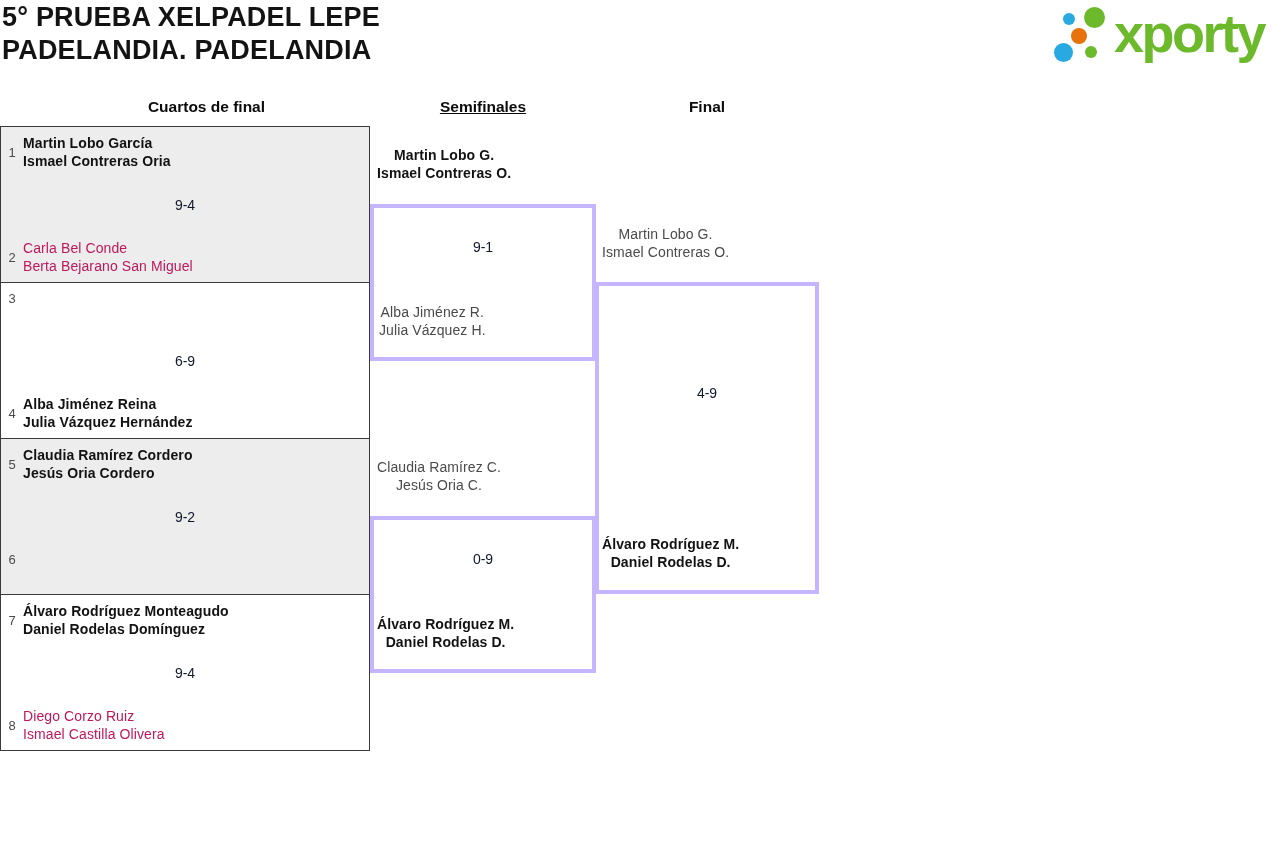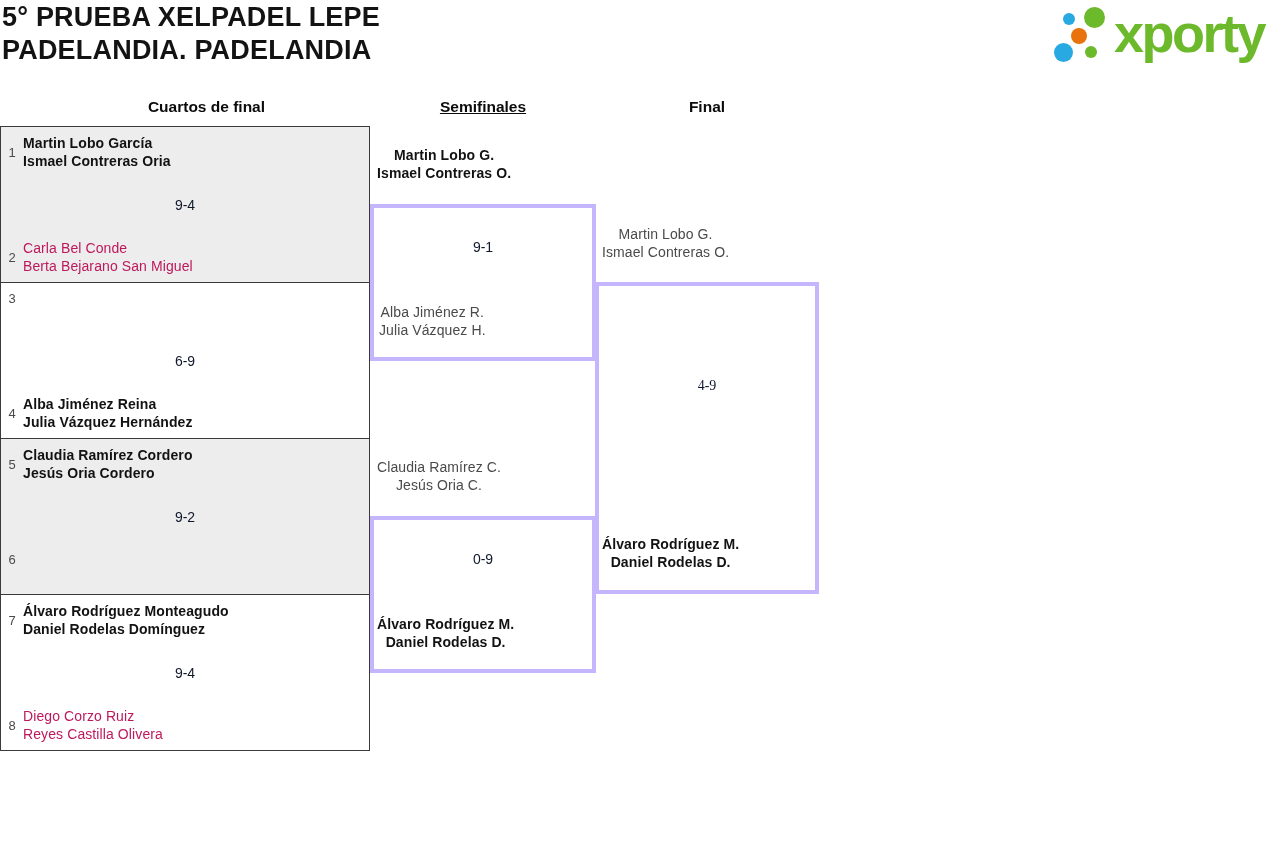--- a/index.html
+++ b/index.html
@@ -46,21 +46,21 @@
   .team-row.pos-bottom { top:113px; }
   .seed { width:22px; flex:0 0 22px; text-align:center; font-size:13px; color:#4a4a4a; }
   .names { font-size:14px; line-height:17.5px; color:#be185d; letter-spacing:0.1px; }
   .names span { display:block; }
   .winner .names, .team-label.winner { color:#121212; font-weight:700; }
 
   .match-score { position:absolute; left:0; width:100%; text-align:center;
                  font-size:14px; color:#0f172a; }
   .qf-box .match-score { top:70px; }
   .sf-1 .match-score, .sf-2 .match-score { top:31px; }
-  .final-box .match-score { top:92px;font-family:Liberation Serif, serif; }
+  .final-box .match-score { top:99px; }
 
   .team-label { position:absolute; font-size:14px; line-height:18px; color:#4a4a4a;
                 letter-spacing:0.1px; }
   .team-label span { display:block;text-align:center; }
   .tl-sf1-top { left:377px; top:146px; }
   .tl-sf1-bot { left:379px; top:303px; }
   .tl-sf2-top { left:377px; top:458px; }
   .tl-sf2-bot { left:377px; top:615px; }
   .tl-fin-top { left:602px; top:225px; }
   .tl-fin-bot { left:602px; top:535px; }
@@ -144,21 +144,21 @@
         <div class="names">
           <span>Álvaro Rodríguez Monteagudo</span>
           <span>Daniel Rodelas Domínguez</span>
         </div>
       </div>
       <div class="match-score">9-4</div>
       <div class="team-row pos-bottom">
         <div class="seed">8</div>
         <div class="names">
           <span>Diego Corzo Ruiz</span>
-          <span>Reyes Castilla Olivera</span>
+          <span>Ismael Castilla Olivera</span>
         </div>
       </div>
     </div>
 
   </div>
 
   <div class="round-box sf-1">
     <div class="match-score">9-1</div>
   </div>
   <div class="round-box sf-2">

